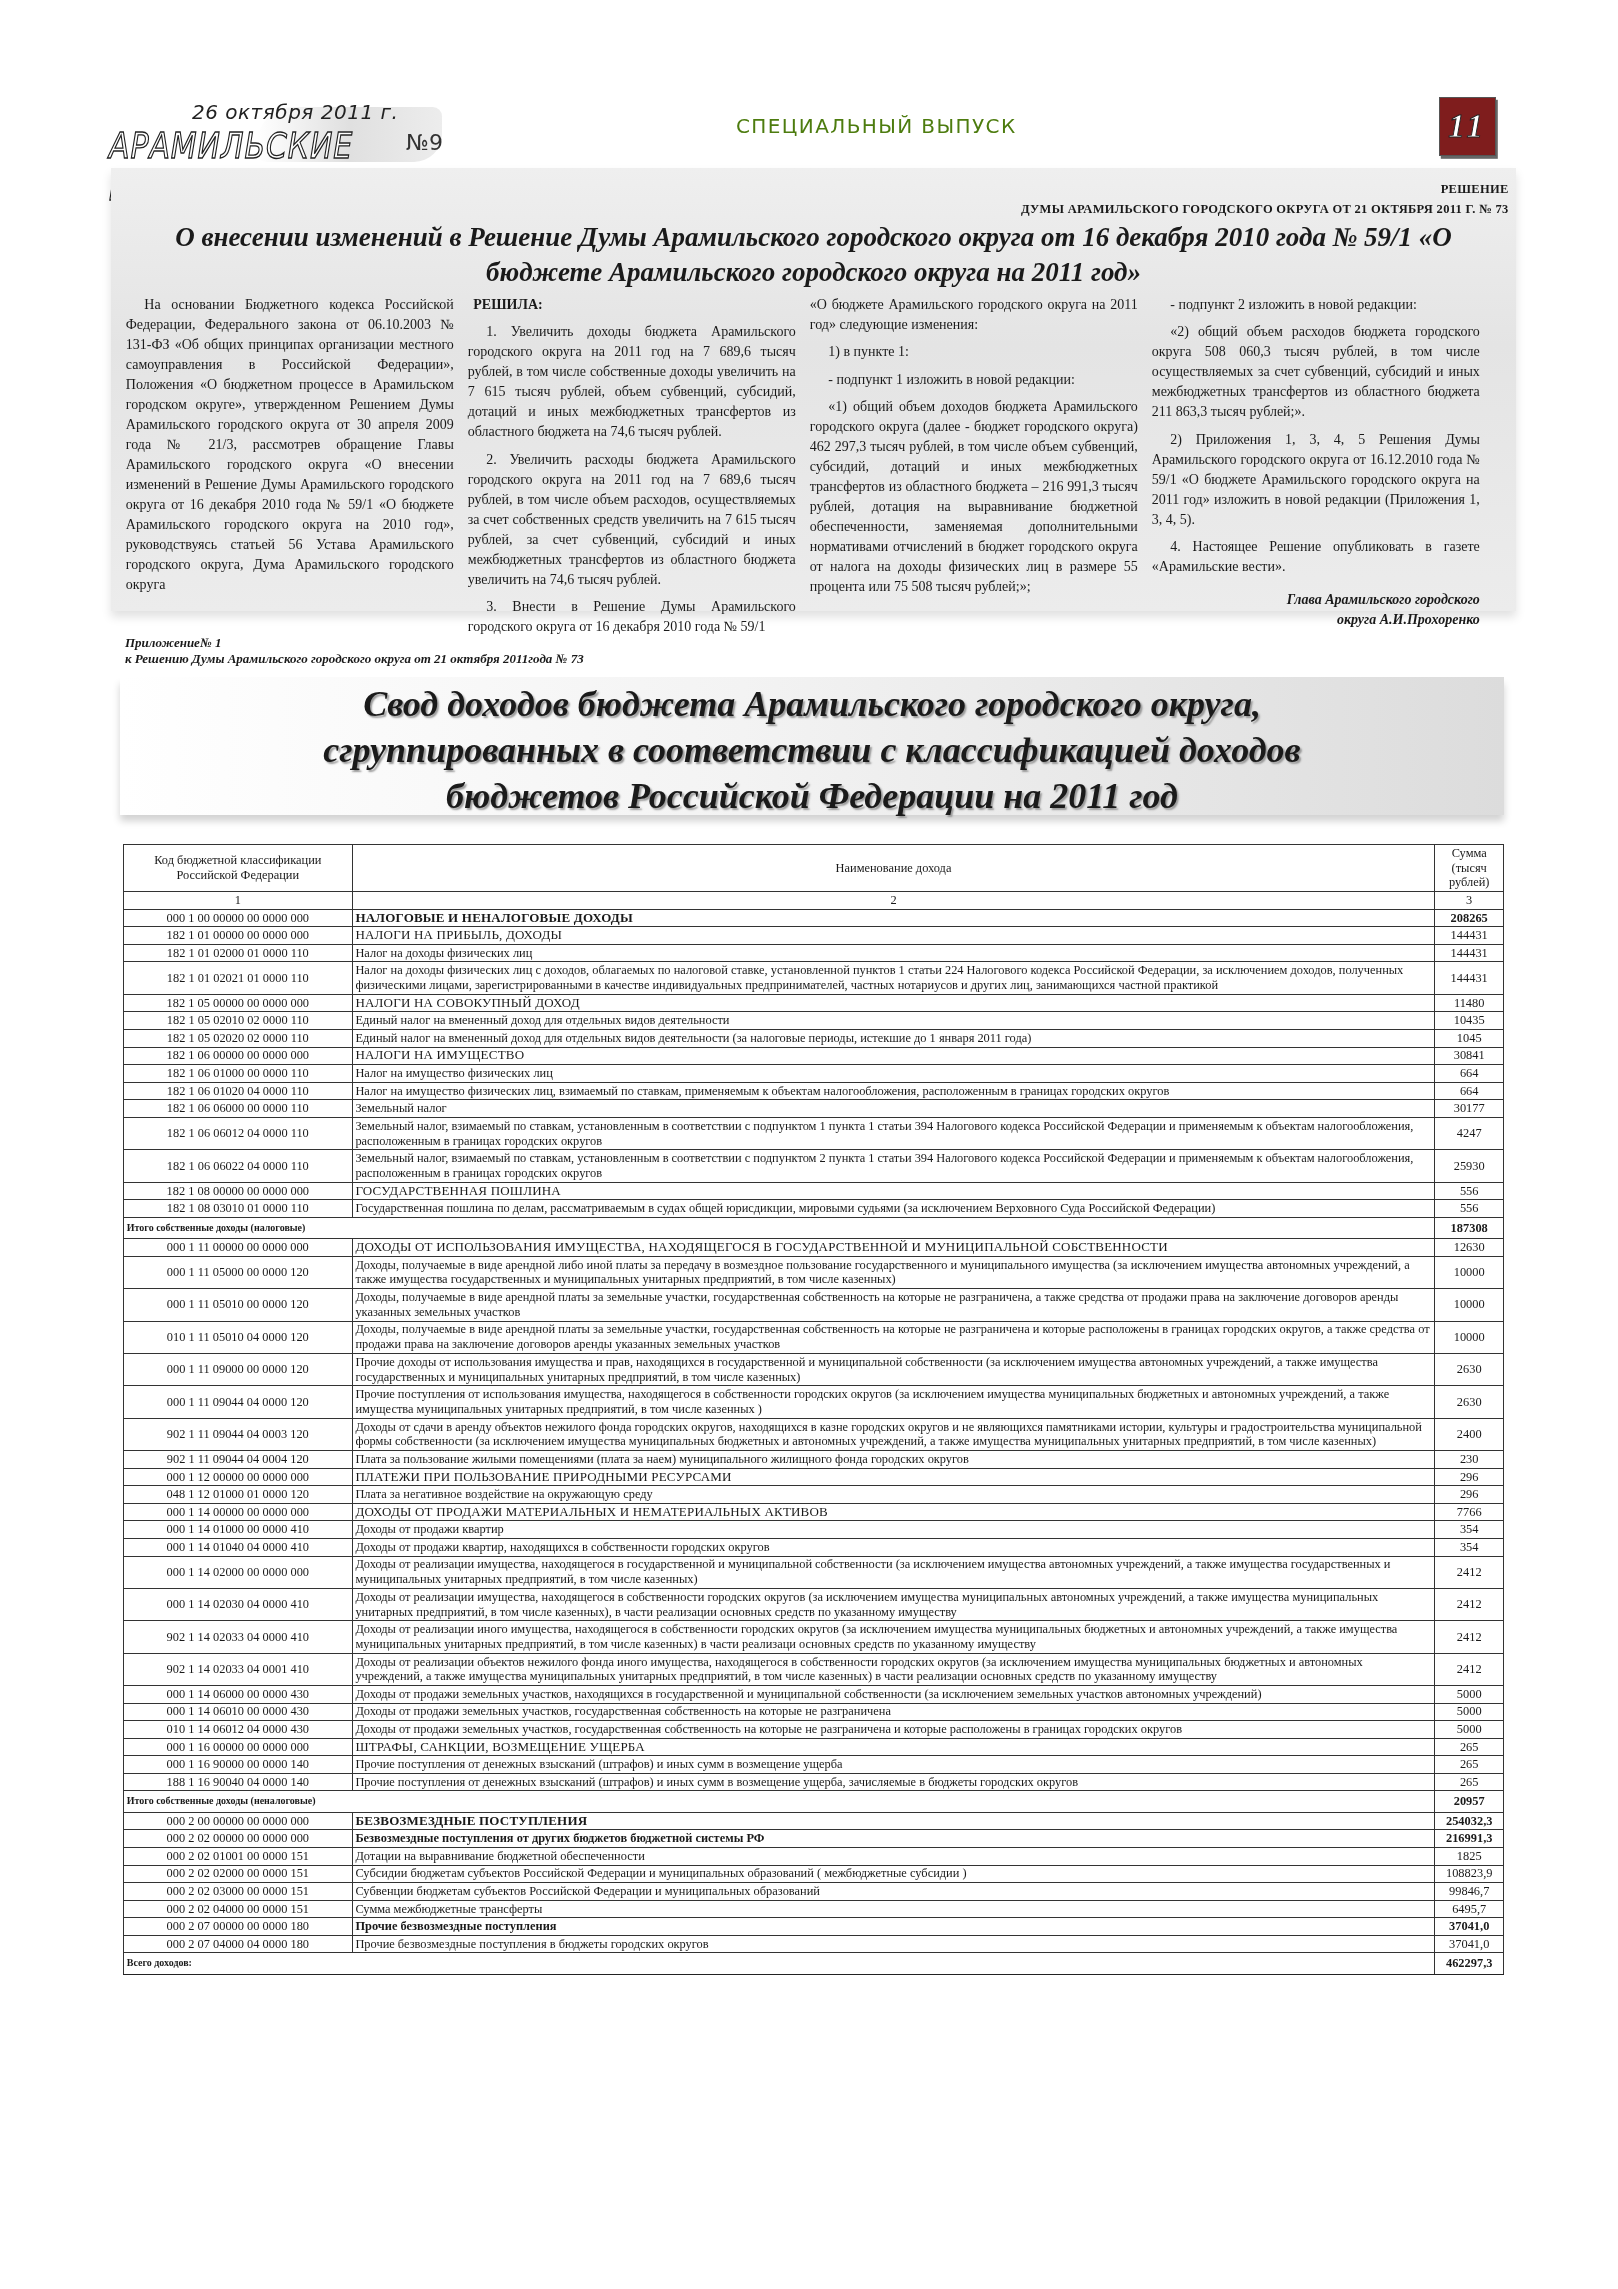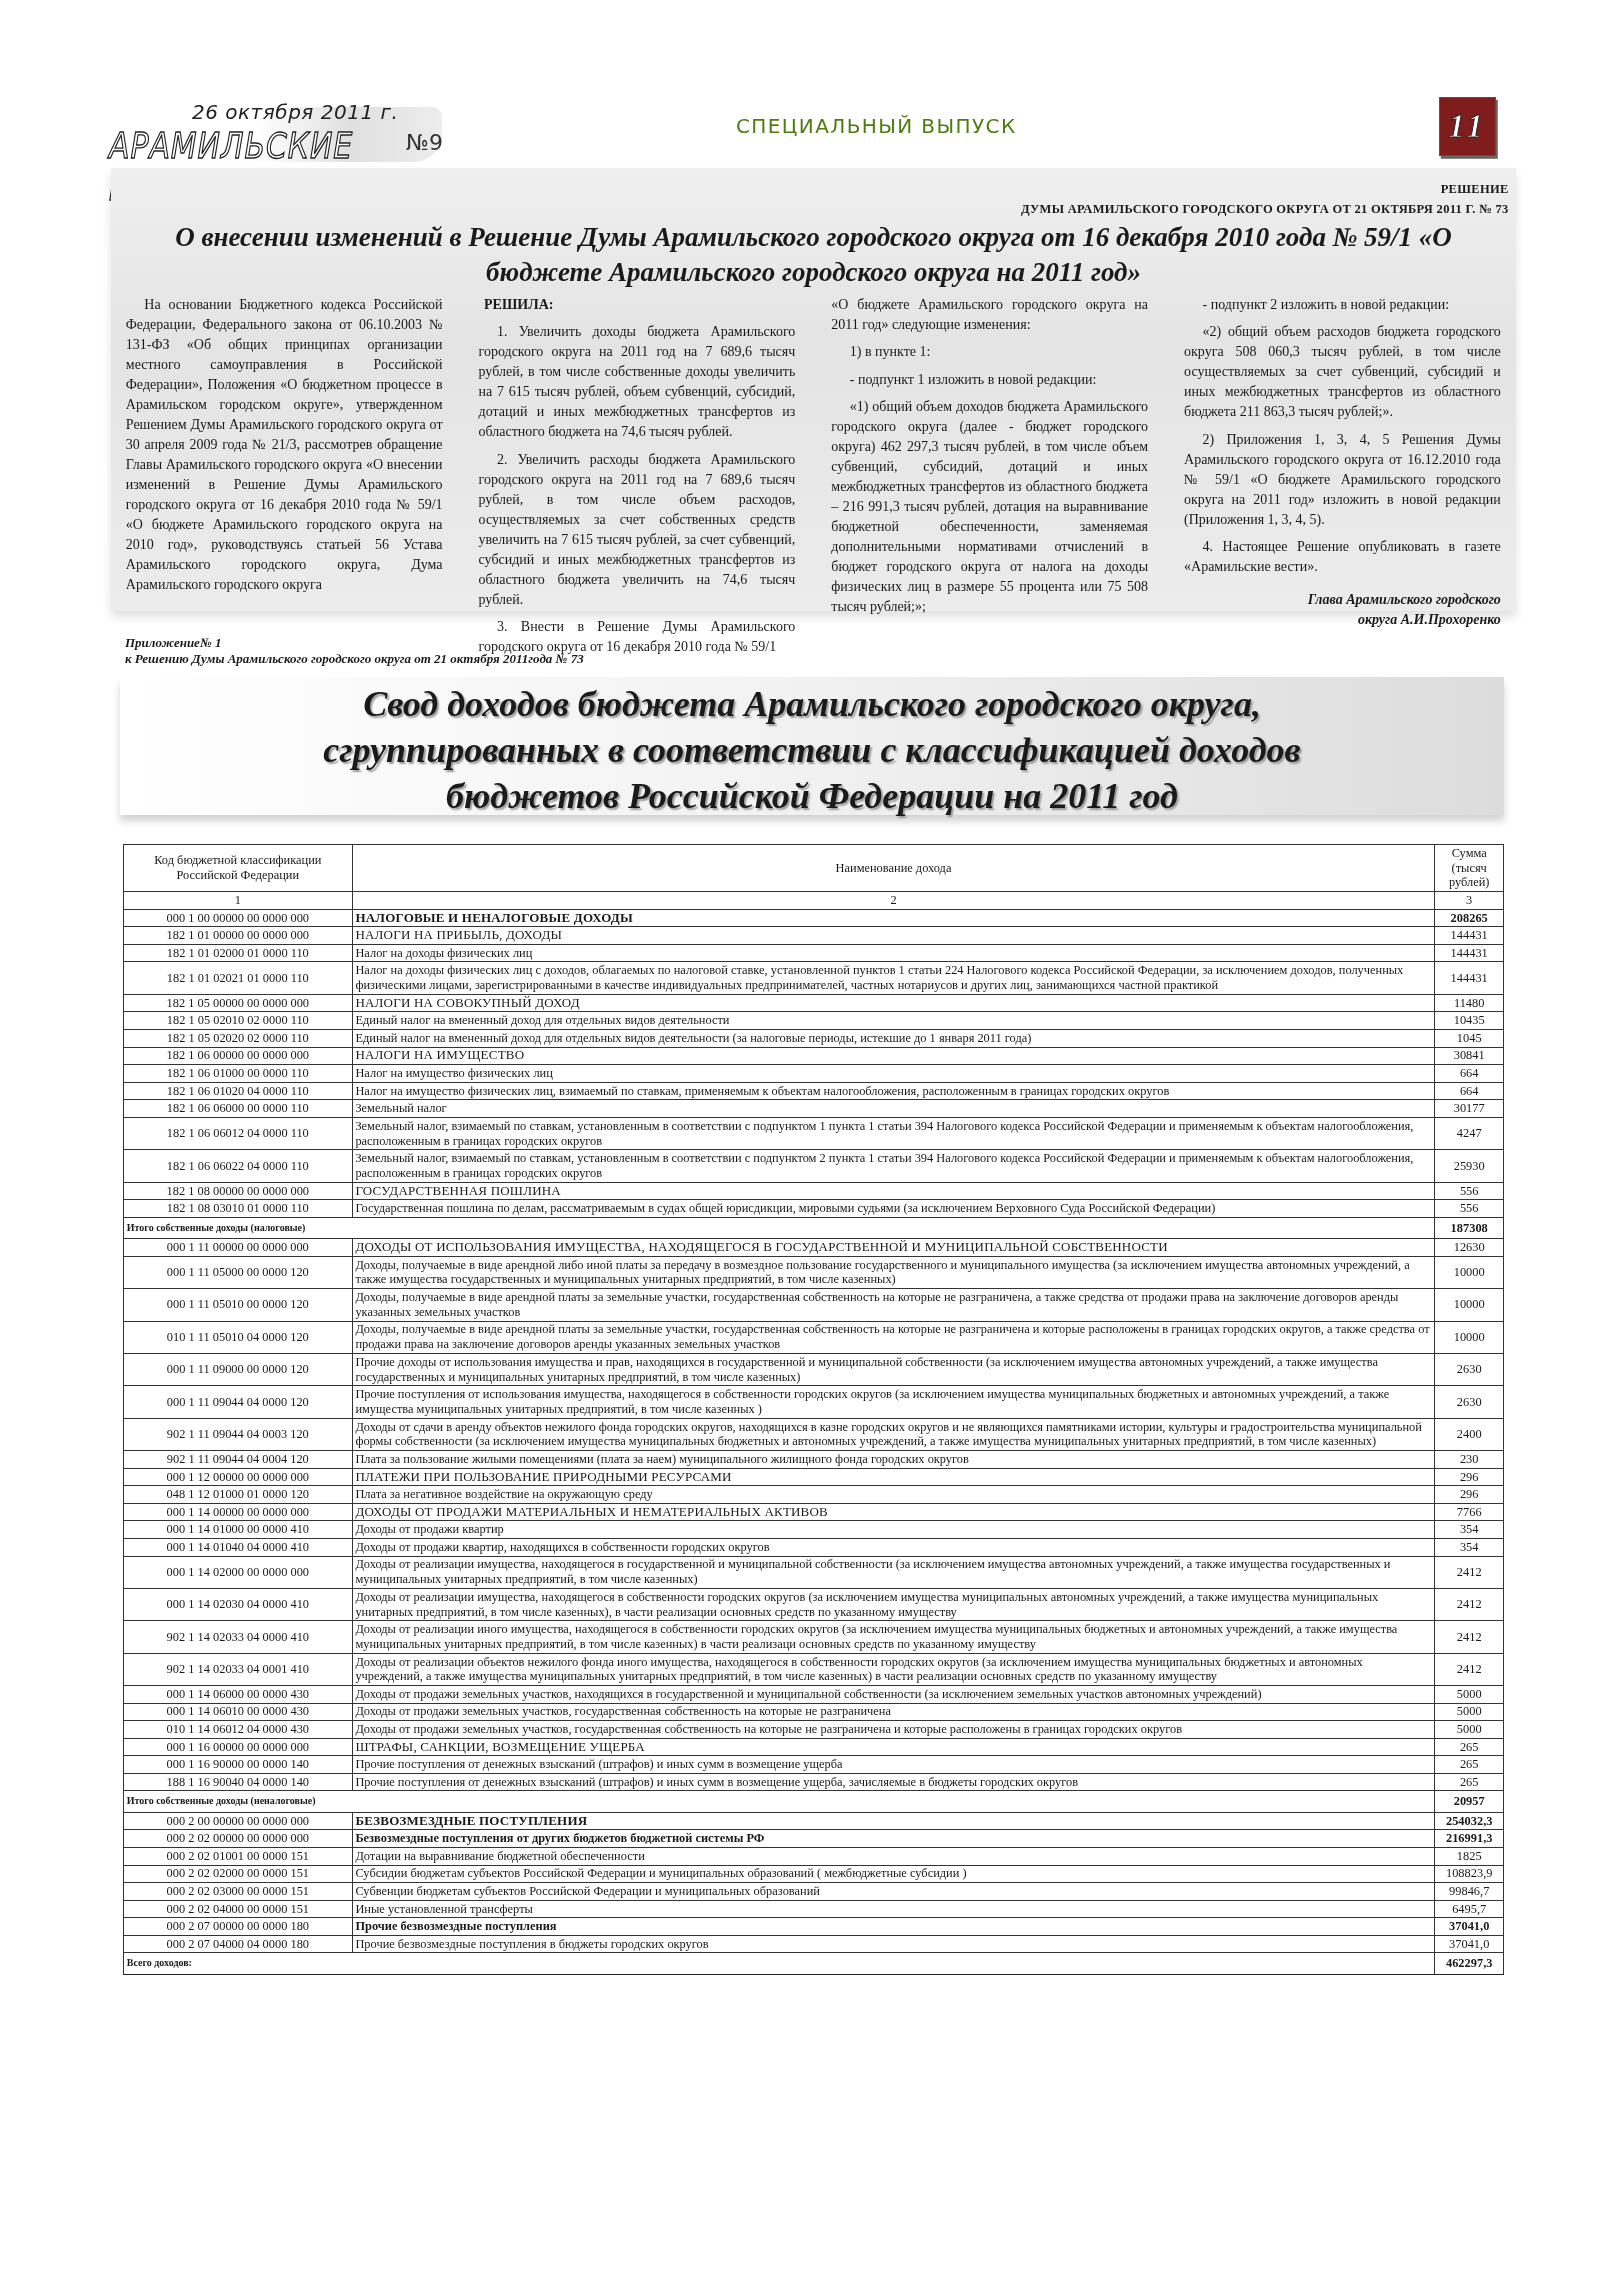--- a/index.html
+++ b/index.html
@@ -28,21 +28,21 @@
               font-size: 33px; color: #fff; -webkit-text-stroke: 0.9px #222; letter-spacing: 3.7px; }
 
   
   .decision { position: absolute; left: 111px; top: 168px; width: 1405px; height: 443px;
               background: linear-gradient(180deg, #efefef 0%, #e4e4e4 40%, #ececec 100%);
               box-shadow: 0 5.5px 9.2px rgba(0,0,0,.12); }
   .decision-head-right { position: absolute; right: 7.4px; top: 11px; text-align: right;
                          font-weight: bold; font-size: 12.5px; line-height: 20px; letter-spacing: 0.3px; }
   .decision-title { position: absolute; left: 18.5px; right: 18.5px; top: 52px; text-align: center;
                     font-style: italic; font-weight: bold; font-size: 27px; line-height: 35px; }
-  .cols { position: absolute; left: 14.8px; top: 127px; width: 1375px; display: flex; gap: 36px; }
+  .cols { position: absolute; left: 14.8px; top: 127px; width: 1375px; display: flex; gap: 14px; }
   .col { width: 328px; font-size: 14px; line-height: 20px; text-align: justify; }
   .col p { margin: 0 0 7.4px 0; text-indent: 18.5px; }
   .col .resh { font-weight: bold; text-indent: 0; margin-left: 5.5px; }
   .col .sign { text-align: right; font-style: italic; font-weight: bold; text-indent: 0; margin-top: 13px; }
 
   
   .appendix { position: absolute; left: 125px; top: 635px; font-style: italic; font-weight: bold;
               font-size: 13px; line-height: 15.7px; }
 
   
@@ -360,21 +360,21 @@
         <td class="name">Субсидии бюджетам субъектов Российской Федерации и муниципальных образований ( межбюджетные субсидии )</td>
         <td class="sum">108823,9</td>
       </tr>
       <tr class="">
         <td class="code">000 2 02 03000 00 0000 151</td>
         <td class="name">Субвенции бюджетам субъектов Российской Федерации и муниципальных образований</td>
         <td class="sum">99846,7</td>
       </tr>
       <tr class="">
         <td class="code">000 2 02 04000 00 0000 151</td>
-        <td class="name">Иные установленной трансферты</td>
+        <td class="name">Сумма межбюджетные трансферты</td>
         <td class="sum">6495,7</td>
       </tr>
       <tr class="b ">
         <td class="code">000 2 07 00000 00 0000 180</td>
         <td class="name">Прочие безвозмездные поступления</td>
         <td class="sum">37041,0</td>
       </tr>
       <tr class="">
         <td class="code">000 2 07 04000 04 0000 180</td>
         <td class="name">Прочие безвозмездные поступления в бюджеты городских округов</td>

